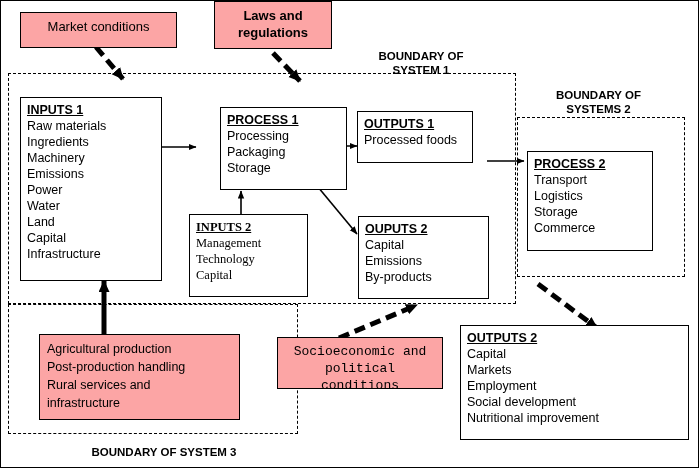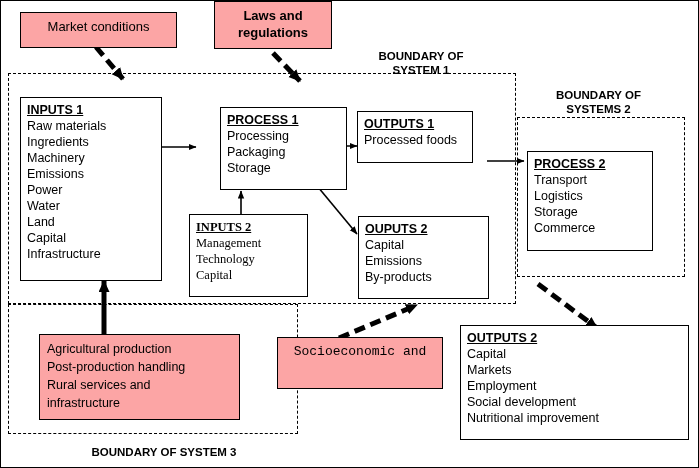--- a/index.html
+++ b/index.html
@@ -131,20 +131,21 @@
     <span class="line">Market conditions</span>
   </div>
 
   <div class="plainbox centered" style="left:213px; top:0; width:118px; height:48px;font-weight:bold;">
     <span class="line">Laws and</span>
     <span class="line">regulations</span>
   </div>
 
   <div class="plainbox centered" style="left:276px; top:336px; width:166px; height:52px;font-family:Liberation Mono, monospace;">
     <span class="line">Socioeconomic and</span>
+    <span class="line">political conditions</span>
   </div>
 
   <div class="plainbox" style="left:38px; top:333px; width:201px; height:86px; font-size:12.5px; line-height:18px;">
     <span class="line">Agricultural production</span>
     <span class="line">Post-production handling</span>
     <span class="line">Rural services and</span>
     <span class="line">infrastructure</span>
   </div>
 
   <div class="box" style="left:19px; top:96px; width:142px; height:184px;">

